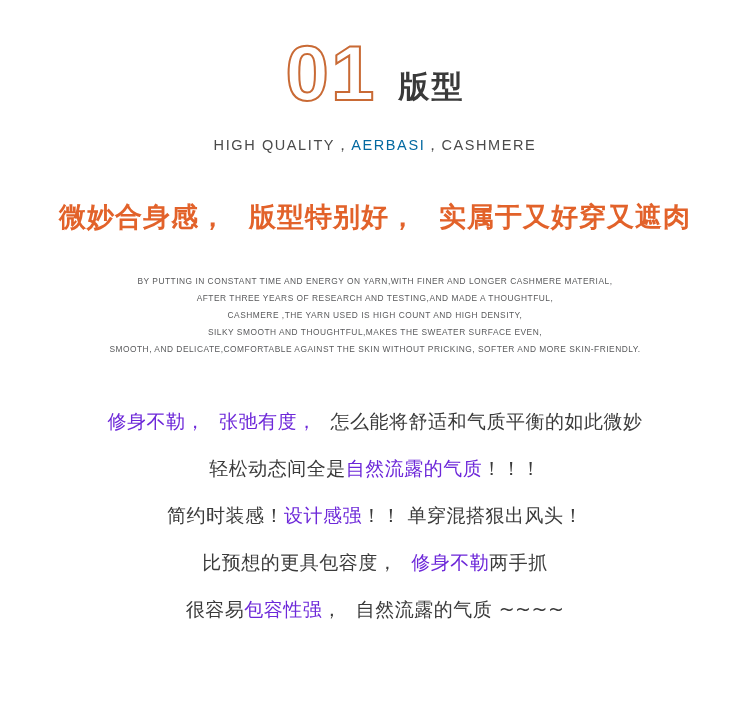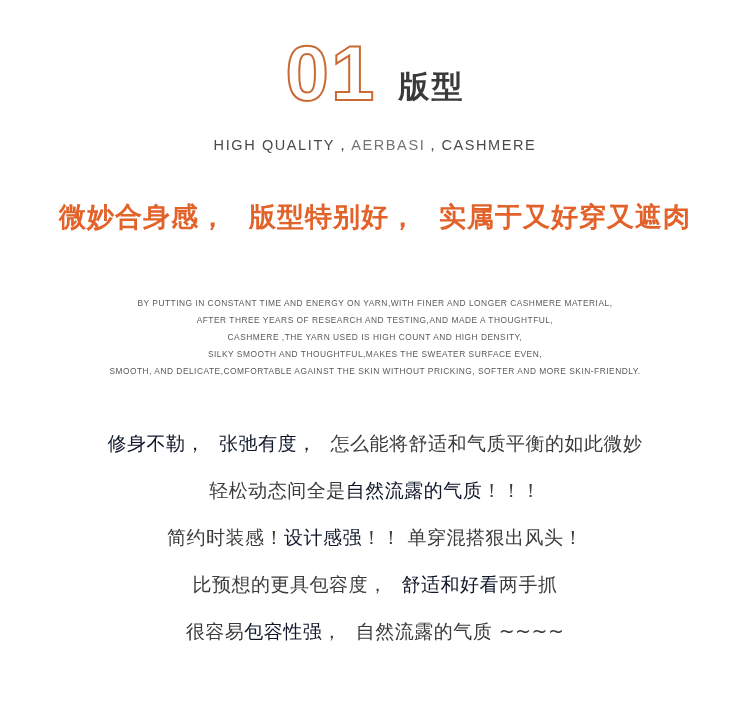--- a/index.html
+++ b/index.html
@@ -61,42 +61,42 @@
   }
 
   .subtitle {
     margin-top: 28px;
     font-size: 14.5px;
     letter-spacing: 1.6px;
     color: #4a4a4a;
     font-family: "Liberation Sans", sans-serif;
   }
   .subtitle .brand {
-    color: #737373;
+    color: #0369a1;
   }
 
   
   .headline {
     margin-top: 44px;
     text-align: center;
     font-size: 27px;
     font-weight: 700;
     color: #e2622a;
     letter-spacing: 1px;
     font-family: "DejaVu Sans", sans-serif;
     white-space: nowrap;
   }
   .headline .gap {
     display: inline-block;
     width: 22px;
   }
 
   
   .eng-block {
-    margin-top: 60px;
+    margin-top: 38px;
     text-align: center;
     color: #58595b;
     font-size: 8.4px;
     letter-spacing: 0.5px;
     line-height: 17px;
     font-family: "Liberation Sans", sans-serif;
   }
   .eng-block div {
     white-space: nowrap;
   }
@@ -108,21 +108,21 @@
     color: #3b3b3b;
     font-size: 19px;
     line-height: 47px;
     font-family: "DejaVu Sans", sans-serif;
     letter-spacing: 0.5px;
   }
   .cn-block .line {
     white-space: nowrap;
   }
   .cn-block .hl {
-    color: #0f172a;
+    color: #6d28d9;
     text-align: center;
   }
   .cn-block .sp {
     display: inline-block;
     width: 14px;
   }
 </style>
 </head>
 <body>
 
@@ -154,20 +154,20 @@
     <div class="line">
       <span class="hl">修身不勒，</span><span class="sp"></span><span class="hl">张弛有度，</span><span class="sp"></span><span>怎么能将舒适和气质平衡的如此微妙</span>
     </div>
     <div class="line">
       <span>轻松动态间全是</span><span class="hl">自然流露的气质</span><span>！！！</span>
     </div>
     <div class="line">
       <span>简约时装感！</span><span class="hl">设计感强</span><span>！！ 单穿混搭狠出风头！</span>
     </div>
     <div class="line">
-      <span>比预想的更具包容度，</span><span class="sp"></span><span class="hl">舒适和好看</span><span>两手抓</span>
+      <span>比预想的更具包容度，</span><span class="sp"></span><span class="hl">修身不勒</span><span>两手抓</span>
     </div>
     <div class="line">
       <span>很容易</span><span class="hl">包容性强</span><span>，</span><span class="sp"></span><span>自然流露的气质 ~~~~</span>
     </div>
   </div>
 
 </div>
 
 </body></html>

